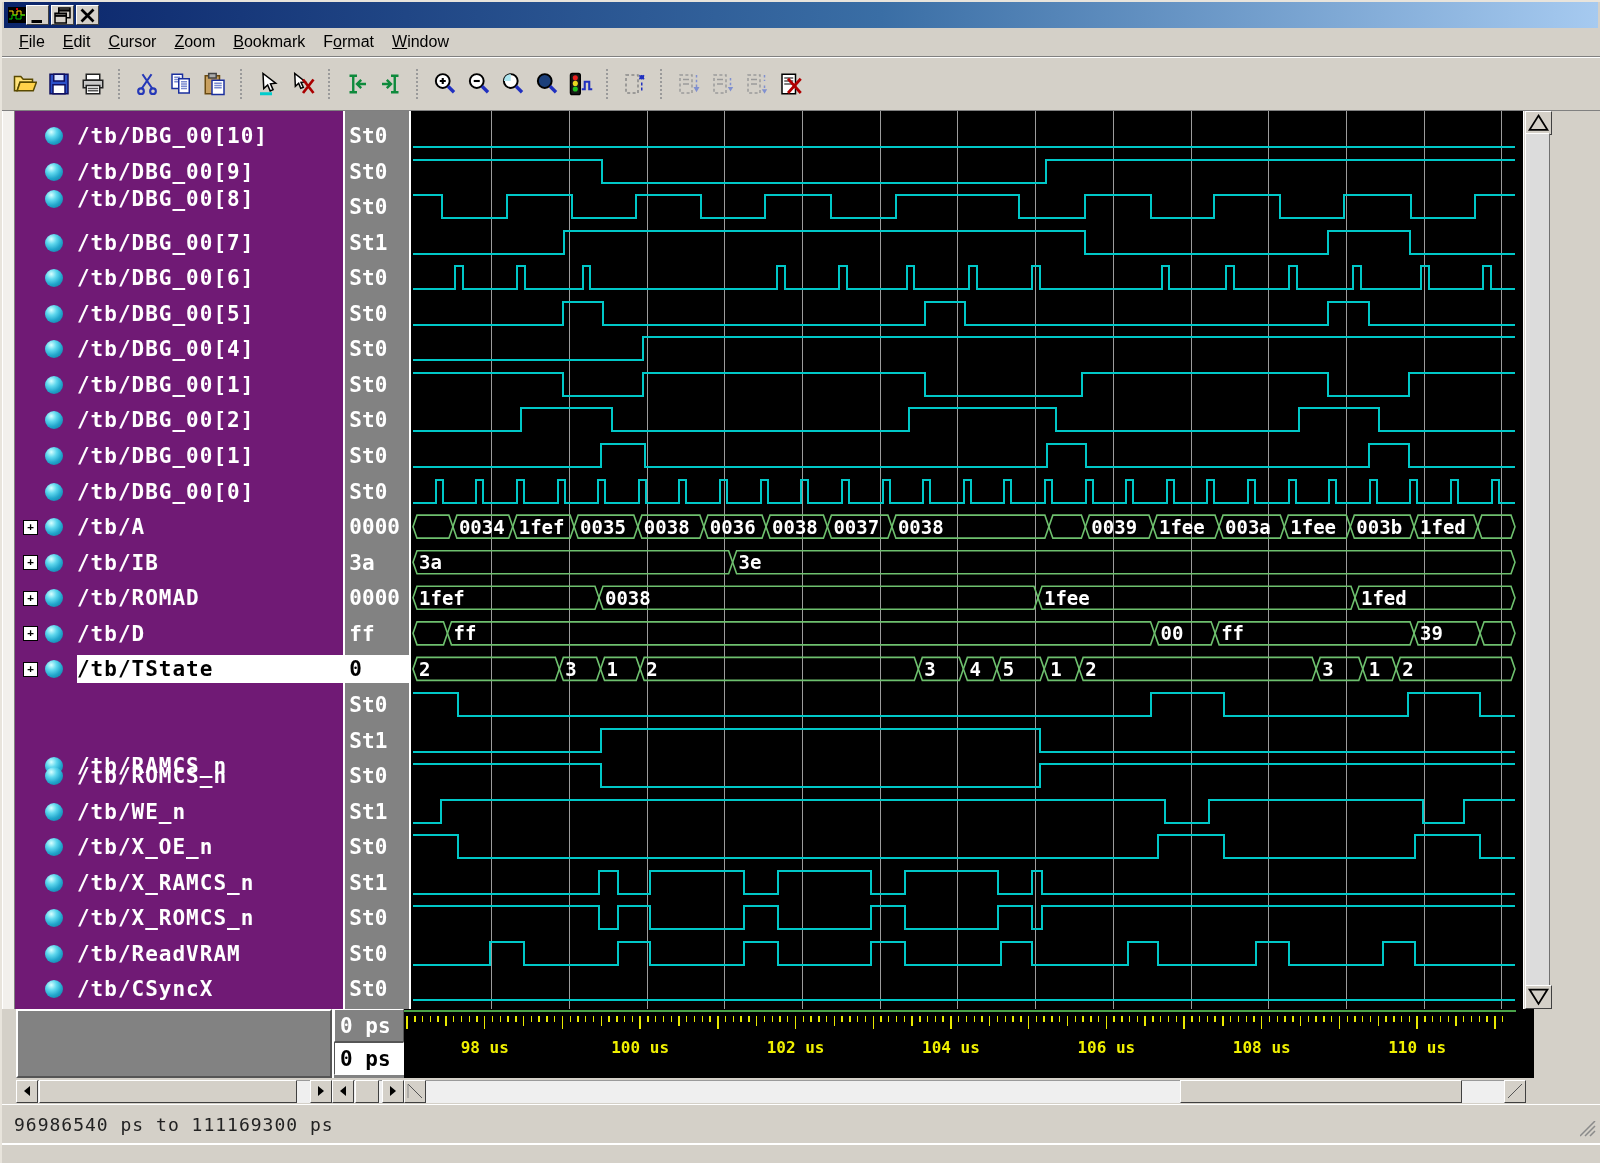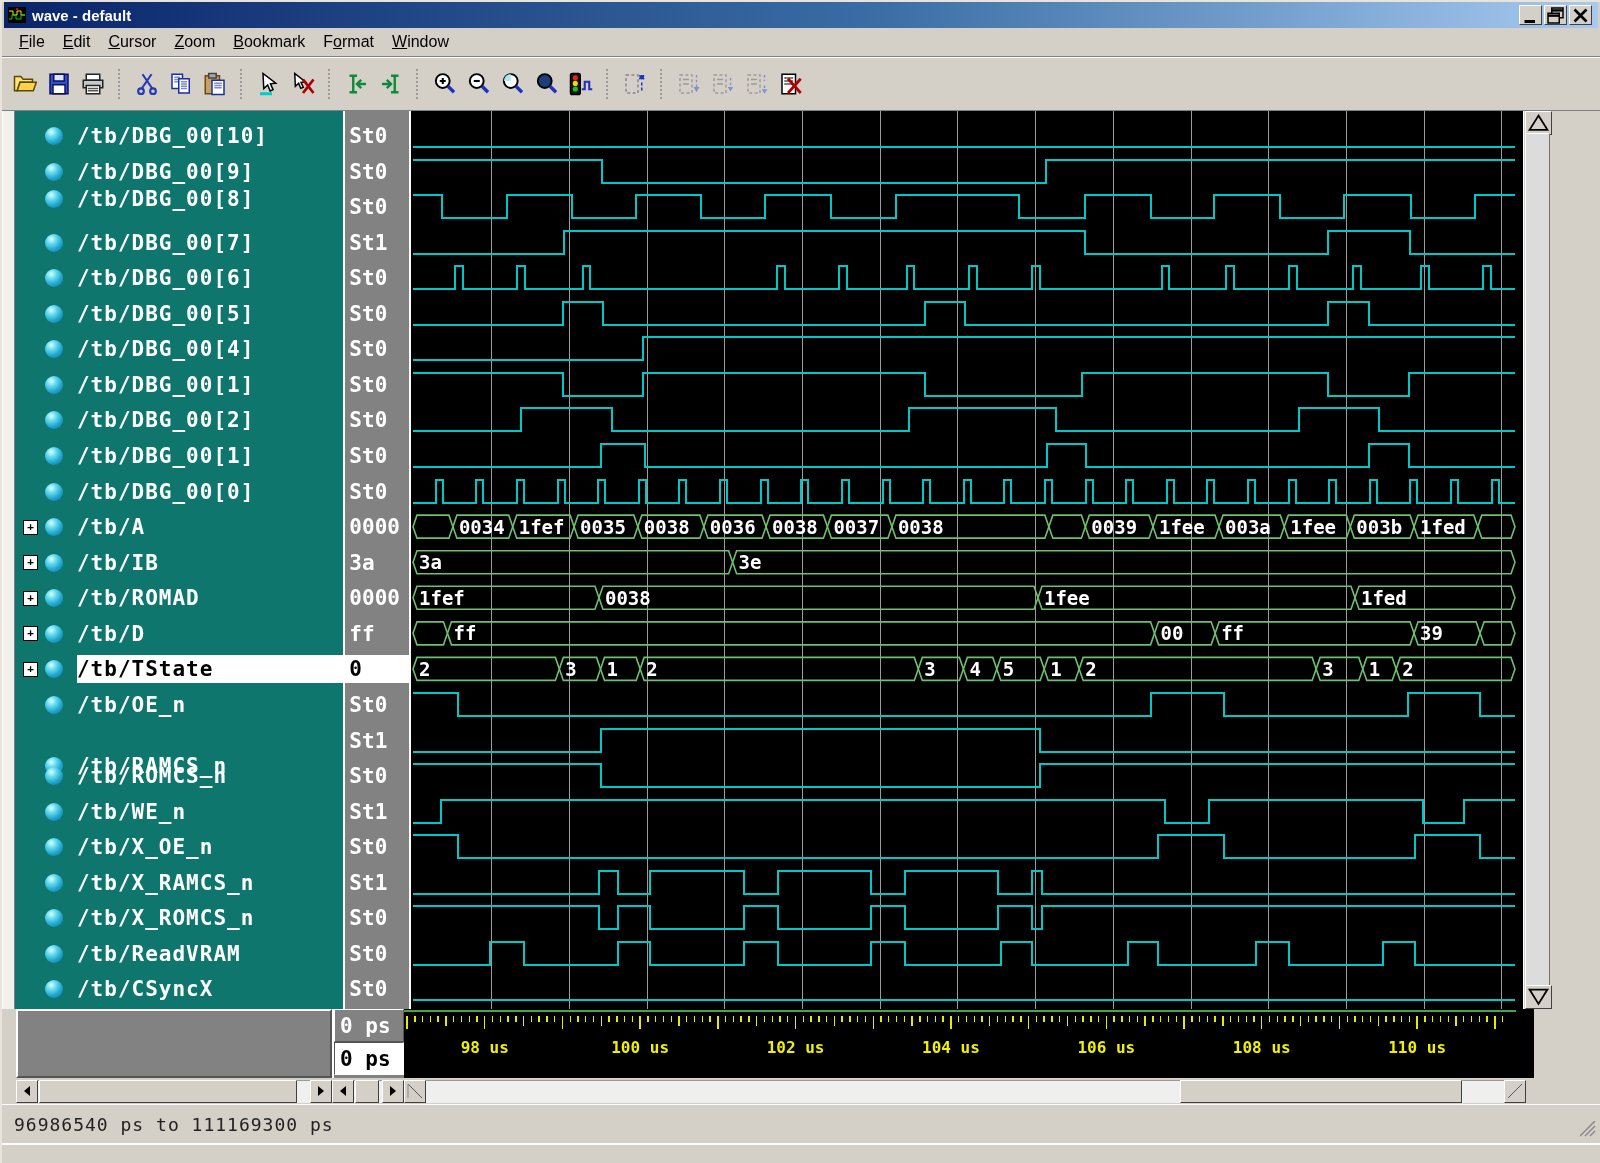--- a/index.html
+++ b/index.html
@@ -17,21 +17,21 @@
   .accel{text-decoration:underline;}
   
   .toolbar{height:53px;display:flex;align-items:center;padding-left:6px;border-bottom:1px solid #808080;box-shadow:inset 0 1px 0 #fff;}
   .tgroup{display:flex;align-items:center;}
   .tsep{width:2px;height:30px;border-left:2px dotted #9a9a9a;margin:0 8px;}
   .tbtn{width:30px;height:30px;display:flex;align-items:center;justify-content:center;background:transparent;border:none;padding:0;margin:0 2px;}
   .tbtn svg{width:24px;height:24px;}
   
   .main{height:898px;display:flex;}
   .leftstrip{width:14px;background:#f2f0ec;border-right:1px solid #808080;border-left:1px solid #fff;box-sizing:border-box;}
-  .names{width:316px;background:#0f766e;position:relative;overflow:hidden;padding-left:40px;}
+  .names{width:316px;background:#701a75;position:relative;overflow:hidden;padding-left:40px;}
   .valuescol{width:72px;background:#828282;border-left:2px solid #fff;position:relative;overflow:hidden;box-sizing:border-box;}
   .wavecol{width:1114px;background:#000;border-left:2px solid #fff;box-sizing:border-box;position:relative;}
   .vscroll{width:28px;background:#d4d0c8;position:relative;border-left:1px solid #fff;box-sizing:border-box;}
   .rightpad{width:56px;background:#d4d0c8;}
   .srow{position:absolute;left:0;right:0;height:36px;display:flex;align-items:center;}
   .expandbox{position:absolute;left:8px;width:13px;height:13px;background:#fff;border:1px solid #000;color:#000;
              font:bold 11px/11px "DejaVu Sans Mono",monospace;text-align:center;}
   .sphere{position:absolute;left:30px;width:18px;height:18px;border-radius:50%;
           background:radial-gradient(circle at 35% 28%,#d8ffff 0%,#5fd8ee 30%,#22a6cc 60%,#0c6e96 100%);}
   .slabel{position:absolute;left:62px;right:0;height:28px;line-height:28px;color:#fff;
@@ -71,21 +71,20 @@
 
   <div class="titlebar">
     <span class="appicon">
       <svg viewBox="0 0 18 16">
           <rect width="18" height="16" fill="#000"></rect>
           <path d="M1 4h4v4h4V4h4v4h4" stroke="#ffe000" fill="none"></path>
           <path d="M1 12h3V8h4v4h5V8h4" stroke="#00d000" fill="none"></path>
           <rect x="8" y="1" width="2" height="2" fill="#d00"></rect>
         </svg>
     </span>
-    <span class="ttext">wave - default</span>
     <span class="winbtns">
       <span class="wbtn">
           <svg viewBox="0 0 14 14">
             <path d="M3 11h7" stroke="#000" stroke-width="2"></path>
           </svg>
         </span>
       <span class="wbtn">
           <svg viewBox="0 0 14 14">
             <rect x="4.5" y="2" width="7.5" height="6.5" fill="#d4d0c8" stroke="#000"></rect>
             <path d="M4.5 3.6h7.5" stroke="#000" stroke-width="1.6"></path>
@@ -340,24 +339,20 @@
         </div>
         <div class="srow" style="top: 504.84px;">
           <span class="expandbox">+</span>
           <span class="sphere"></span>
           <span class="slabel">/tb/D</span>
         </div>
         <div class="srow selected" style="top: 540.4px;">
           <span class="expandbox">+</span>
           <span class="sphere"></span>
           <span class="slabel">/tb/TState</span>
-        </div>
-        <div class="srow" style="top: 575.96px;">
-          <span class="sphere"></span>
-          <span class="slabel">/tb/OE_n</span>
         </div>
         <div class="srow" style="top: 637px;">
           <span class="sphere"></span>
           <span class="slabel">/tb/RAMCS_n</span>
         </div>
         <div class="srow" style="top: 647.08px;">
           <span class="sphere"></span>
           <span class="slabel">/tb/ROMCS_n</span>
         </div>
         <div class="srow" style="top: 682.64px;">

